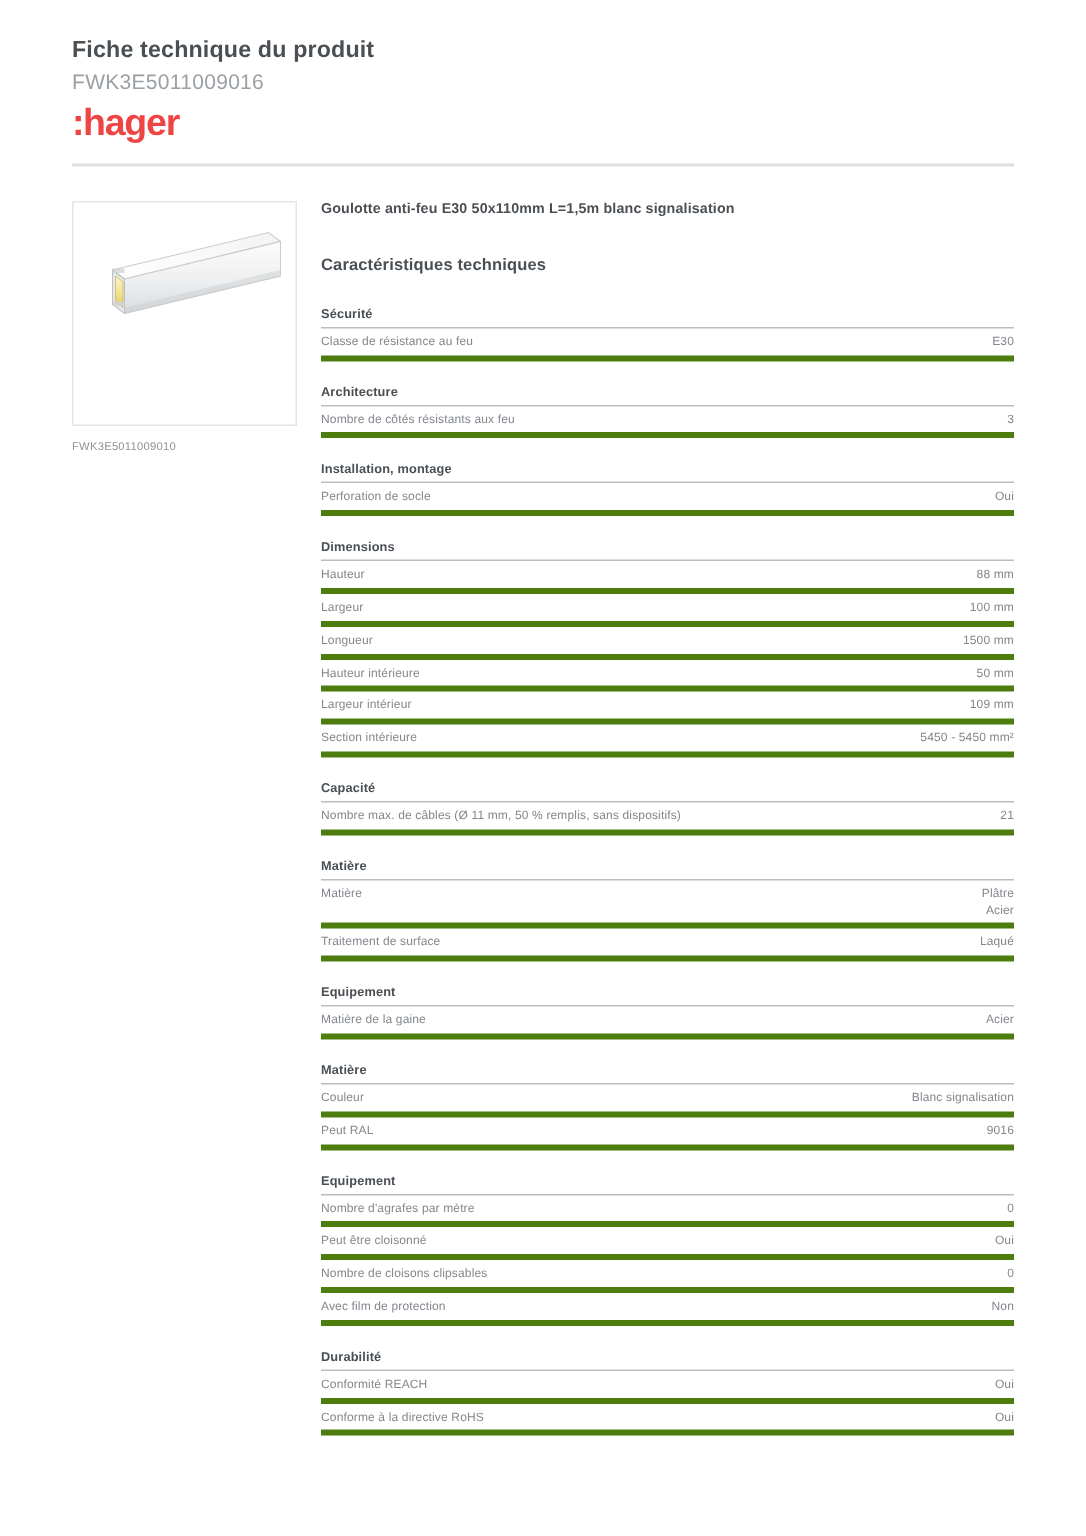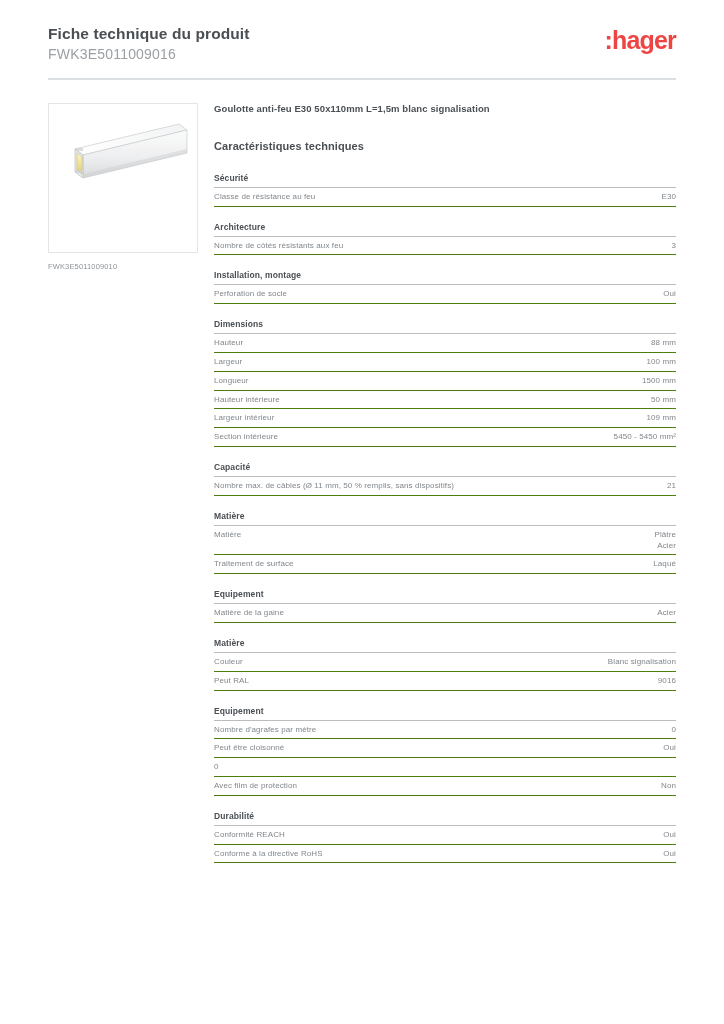--- a/index.html
+++ b/index.html
@@ -23,20 +23,21 @@
     box-sizing: border-box;
     padding: 0 48px;
   }
 
   
   .header {
     display: flex;
     align-items: flex-start;
     justify-content: space-between;
     padding-top: 22px;
+    flex-direction: column;
   }
   .title-block { padding-top: 2px; }
   .doc-title {
     font-size: 15.5px;
     font-weight: bold;
     color: #4a4f54;
     letter-spacing: .1px;
     line-height: 1.35;
   }
   .doc-subtitle {
@@ -117,21 +118,21 @@
     font-weight: bold;
     color: #4a4f54;
     letter-spacing: .1px;
     padding-bottom: 4px;
     border-bottom: 1px solid #b9bdc0;
   }
   .spec-row {
     display: flex;
     justify-content: space-between;
     align-items: flex-start;
-    border-bottom: 1px solid #4d7c0f;
+    border-bottom: 4px solid #4d7c0f;
     padding: 4px 0 3px 0;
     font-size: 8px;
     color: #82878c;
     letter-spacing: .1px;
   }
   .spec-label {
     flex: 1 1 auto;
     padding-right: 14px;
     line-height: 1.35;
   }
@@ -328,20 +329,21 @@
             <div class="section-title">Equipement</div>
             <div class="spec-row">
               <div class="spec-label">Nombre d'agrafes par mètre</div>
               <div class="spec-value">0</div>
             </div>
             <div class="spec-row">
               <div class="spec-label">Peut être cloisonné</div>
               <div class="spec-value">Oui</div>
             </div>
             <div class="spec-row">
+              <div class="spec-label">Nombre de cloisons clipsables</div>
               <div class="spec-value">0</div>
             </div>
             <div class="spec-row">
               <div class="spec-label">Avec film de protection</div>
               <div class="spec-value">Non</div>
             </div>
           </div>
           <div class="spec-section">
             <div class="section-title">Durabilité</div>
             <div class="spec-row">

